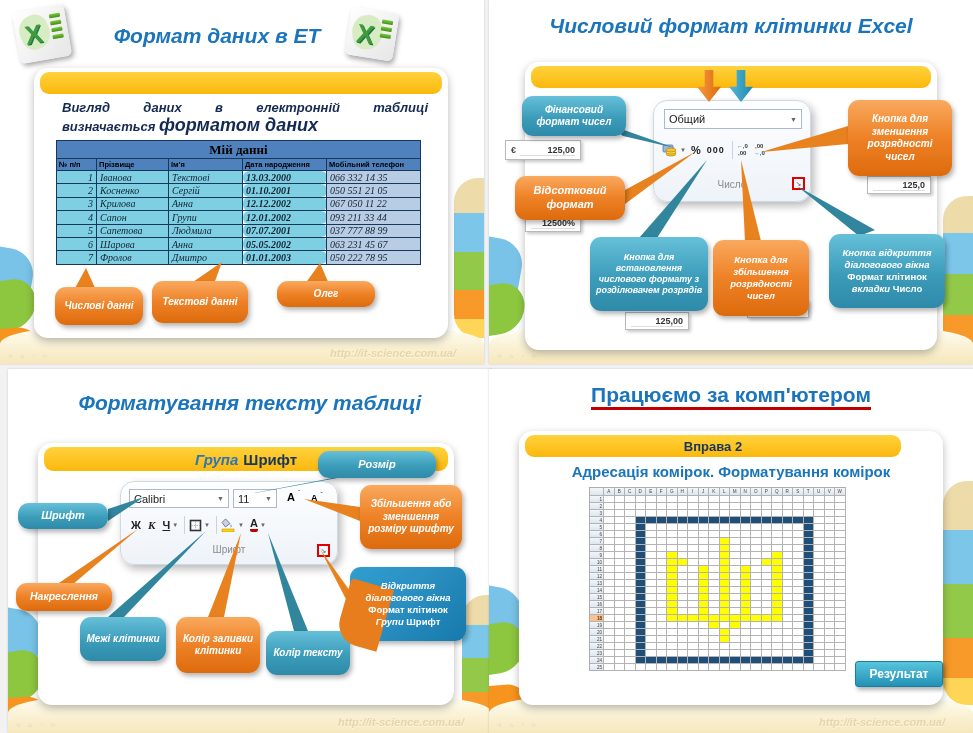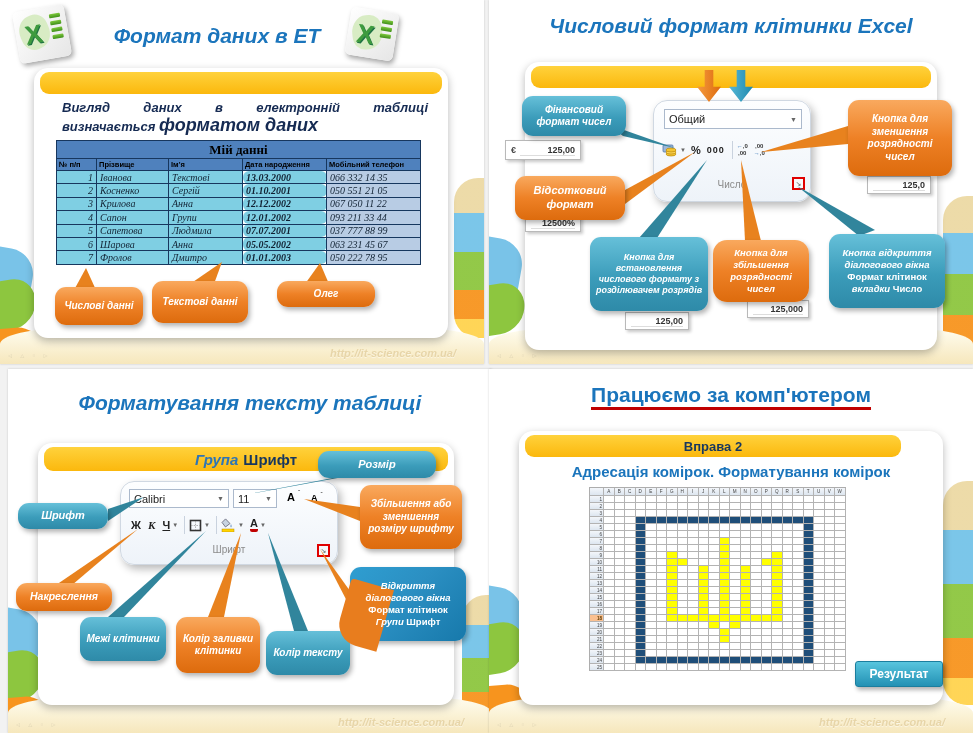--- a/index.html
+++ b/index.html
@@ -325,21 +325,21 @@
 
     <div class="callout co-teal" style="left:33px; top:96px; width:104px; height:40px; font-size:10px;">
       <span>Фінансовий формат чисел</span>
     </div>
     <div class="callout co-orange" style="left:26px; top:176px; width:110px; height:44px; font-size:11px;">
       <span>Відсотковий формат</span>
     </div>
     <div class="callout co-teal" style="left:101px; top:237px; width:118px; height:74px; font-size:9px;">
       <span>Кнопка для встановлення числового формату з розділювачем розрядів</span>
     </div>
-    <div class="callout co-orange" style="left:224px; top:240px; width:96px; height:62px; font-size:9.5px;border-radius:14px;">
+    <div class="callout co-orange" style="left:224px; top:240px; width:96px; height:76px; font-size:9.5px;">
       <span>Кнопка для збільшення розрядності чисел</span>
     </div>
     <div class="callout co-orange" style="left:359px; top:100px; width:104px; height:76px; font-size:10px;">
       <span>Кнопка для зменшення розрядності чисел</span>
     </div>
     <div class="callout co-teal" style="left:340px; top:234px; width:116px; height:74px; font-size:9.5px;">
       <span>Кнопка відкриття</span>
       <span>діалогового вікна</span>
       <span class="co-b">Формат клітинок</span>
       <span><span>вкладки </span><span class="co-b">Число</span></span>

